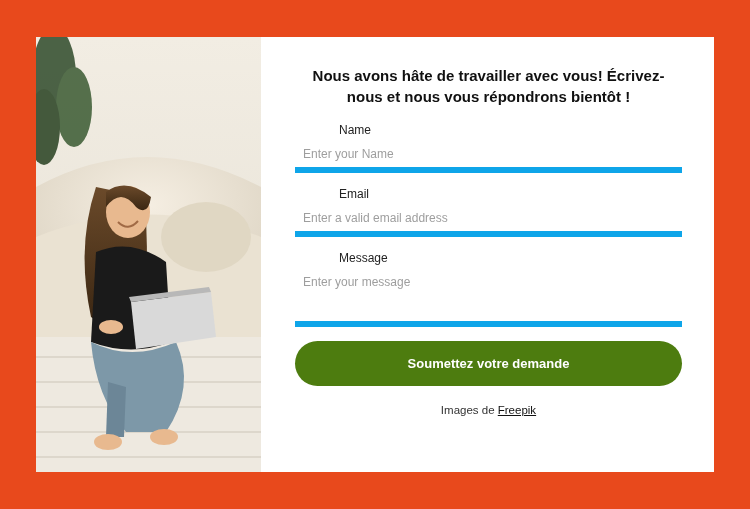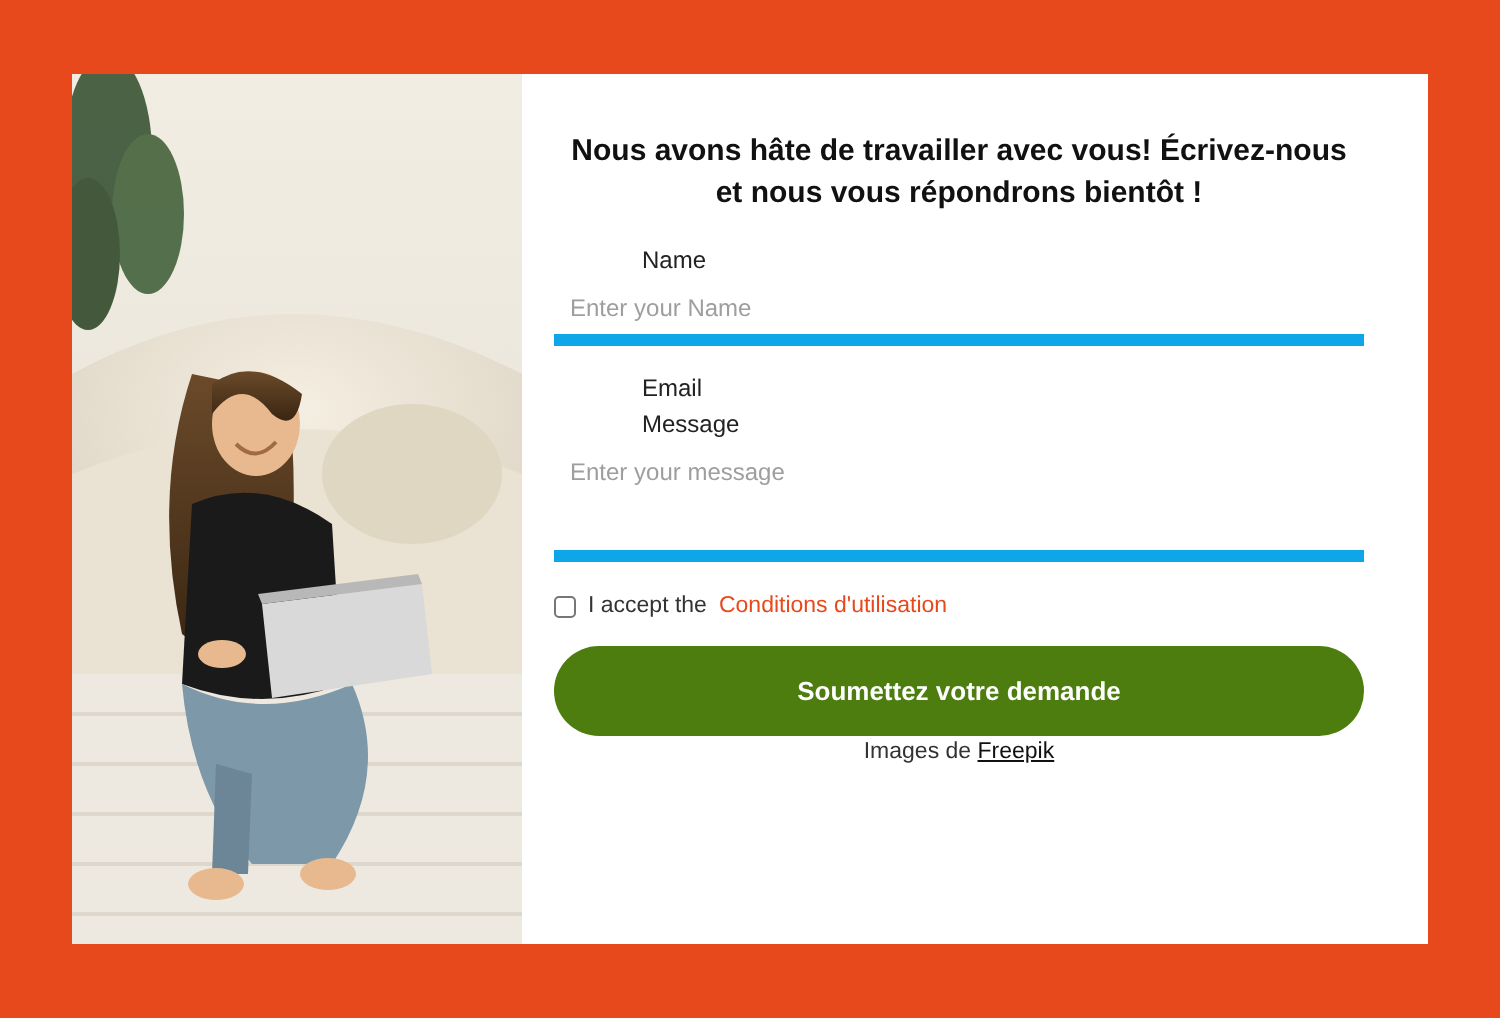--- a/index.html
+++ b/index.html
@@ -21,21 +21,21 @@
   .image-panel {
     width: 225px;
     height: 100%;
     position: relative;
     overflow: hidden;
     background: #e8e4dc;
   }
   .image-panel svg { display: block; width: 100%; height: 100%; }
   .form-panel {
     flex: 1;
-    padding: 28px 32px 20px 16px;
+    padding: 28px 32px 20px 34px;
     display: flex;
     flex-direction: column;
   }
   .form-title {
     font-size: 15px;
     font-weight: bold;
     text-align: center;
     color: #111;
     margin-bottom: 16px;
     line-height: 1.4;
@@ -87,21 +87,21 @@
     border-radius: 26px;
     padding: 15px 0;
     font-size: 13px;
     font-weight: bold;
     cursor: pointer;
   }
   .credit {
     text-align: center;
     font-size: 11.5px;
     color: #333;
-    margin-top: 2px;
+    margin-top: 18px;
   }
   .credit-link {
     color: #111;
     text-decoration: underline;
     cursor: pointer;
   }
 </style>
 </head>
 <body>
 
@@ -167,29 +167,25 @@
     </svg>
   </div>
 
   <div class="form-panel">
     <h2 class="form-title">Nous avons hâte de travailler avec vous! Écrivez-nous et nous vous répondrons bientôt !</h2>
 
     <label class="field-label">Name</label>
     <input class="text-input" type="text" placeholder="Enter your Name" style="">
 
     <label class="field-label">Email</label>
+    <input class="text-input" type="text" placeholder="Enter a valid email address" style="">
 
     <label class="field-label">Message</label>
     <textarea class="text-input" placeholder="Enter your message" style=""></textarea>
 
-    <div class="checkbox-row">
-      <input type="checkbox" style="">
-      <span>I accept the </span>
-      <span class="terms-link">Conditions d'utilisation</span>
-    </div>
 
     <button class="submit-btn">Soumettez votre demande</button>
 
     <div class="credit">
       <span>Images de </span><span class="credit-link">Freepik</span>
     </div>
   </div>
 </div>
 
 </body></html>

